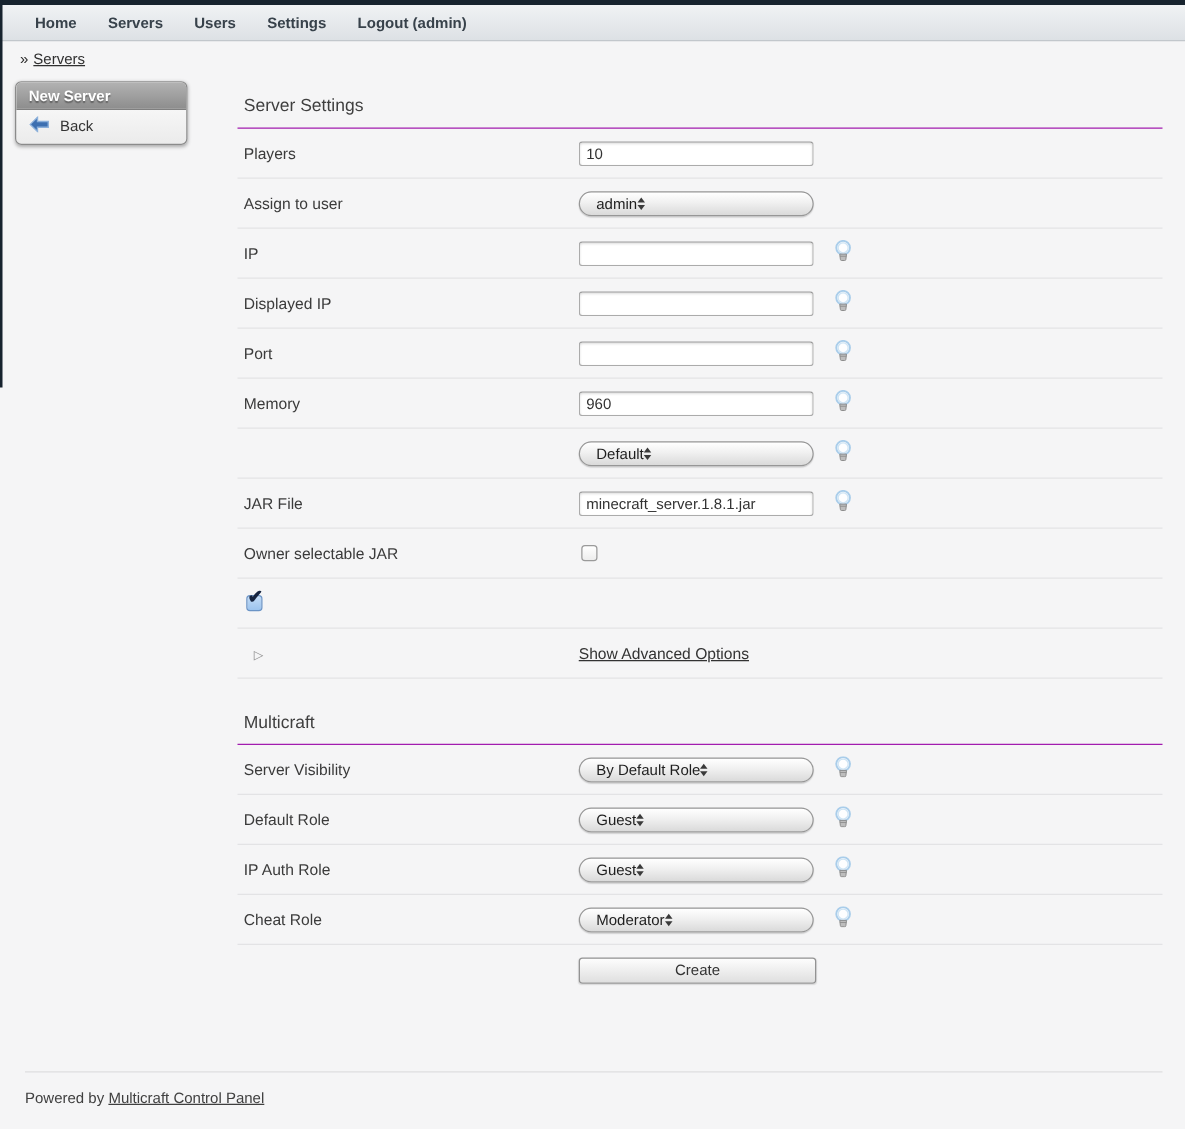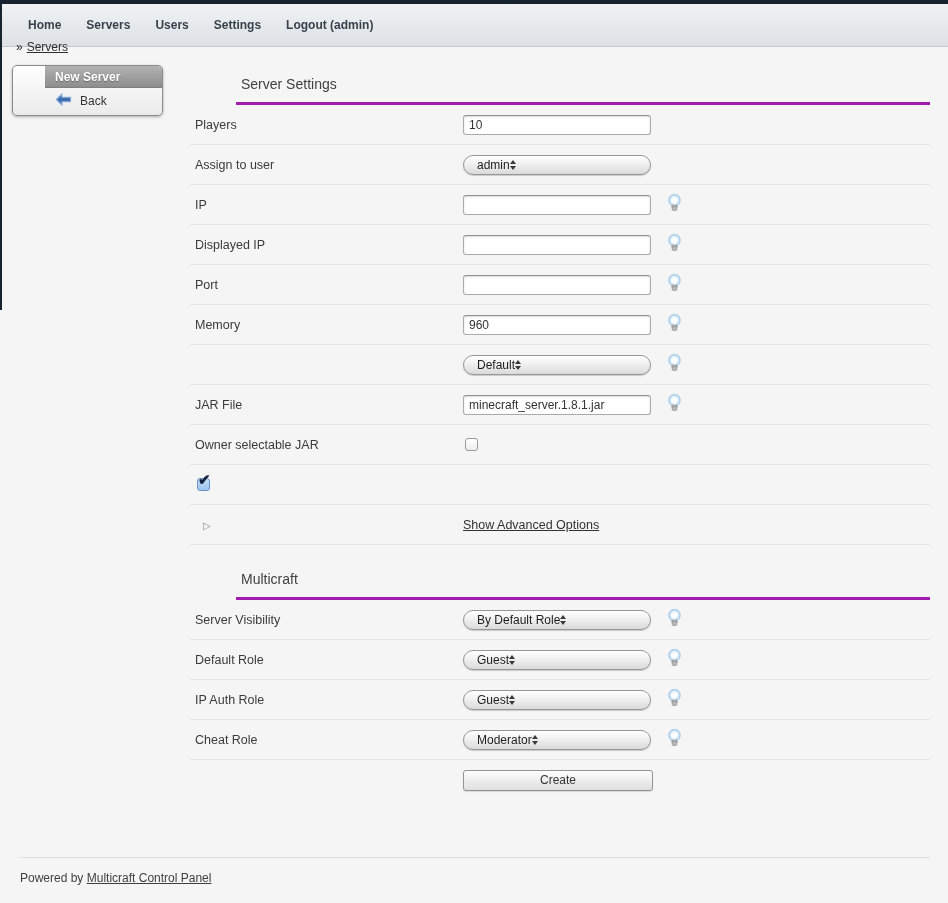--- a/index.html
+++ b/index.html
@@ -10,58 +10,56 @@
     position: relative;
     overflow: hidden;
     color: #3c3c3c;
   }
   
   .topstrip { position: absolute; left: 0; top: 0; width: 948px; height: 4px; background: #17232e; z-index: 5; }
   .leftedge { position: absolute; left: 0; top: 0; width: 2px; height: 310px; background: #17232e; z-index: 5; }
 
   
   .navbar {
-    position: absolute; left: 0; top: 4px; width: 948px; height: 43px;
+    position: absolute; left: 0; top: 4px; width: 948px; height: 29px;
     background: linear-gradient(#f0f2f4, #dde1e5);
     border-bottom: 1px solid #c2c7cc;
     display: flex; align-items: center; gap: 25px;
     padding-left: 28px;
   }
   .nav-item { font-size: 12px; font-weight: bold; color: #38424b; text-decoration: none; cursor: pointer; }
 
   
   .breadcrumb { position: absolute; left: 16px; top: 40px; font-size: 12px; color: #2f2f2f; }
   .breadcrumb .bc-marker { margin-right: 4px; }
   .breadcrumb a { color: #2f2f2f; text-decoration: underline; cursor: pointer; }
 
   
   .sidebar {
-    position: absolute; left: 12px; top: 65px; width: 151px;
+    position: absolute; left: 12px; top: 65px; width: 138px;
     border: 1px solid #8b8b8b; border-radius: 5px;
     box-shadow: 0 1px 3px rgba(0,0,0,.3);
     background: linear-gradient(#ffffff, #ebebeb);
     overflow: hidden;
-    padding-left: 32px;
   }
   .sb-header {
     height: 22px; padding: 4px 0 0 10px;
     background: linear-gradient(#b2b2b2, #8d8d8d);
     border-bottom: 1px solid #7f7f7f;
     color: #ffffff; font-size: 12px; font-weight: bold;
     text-shadow: 0 1px 1px rgba(0,0,0,.35);
   }
   .sb-item { display: flex; align-items: center; gap: 8px; padding: 5px 10px 6px 10px; font-size: 12px; color: #333; cursor: pointer; }
 
   
   .content { position: absolute; left: 190px; top: 66px; width: 740px; }
   .sec-title {
     font-size: 14px; font-weight: normal; color: #3f3f3f;
     padding: 10px 0 10px 5px;
-    border-bottom: 3px solid #a21caf;
-    margin-left: 46px;
+    border-bottom: 1px solid #a21caf;
   }
   .sec-title.perm { margin-top: 16px; }
   .frow {
     display: flex; align-items: center; height: 40px;
     border-bottom: 1px solid #e3e3e5; padding-left: 5px;
   }
   .frow.no-border { border-bottom: none; }
   .frow .lbl { width: 268px; font-size: 12.5px; color: #3b3b3b; flex-shrink: 0; }
   .frow .ctrl { display: flex; align-items: center; gap: 16px; }
 

